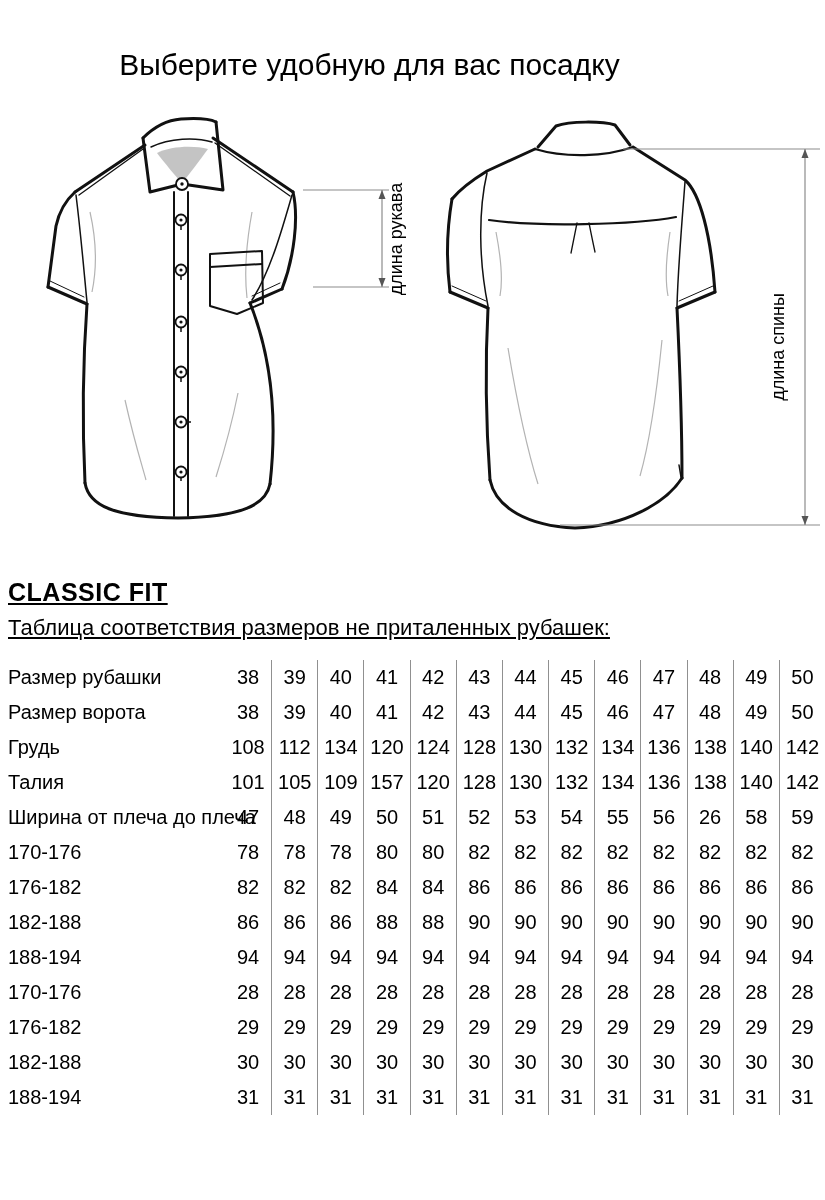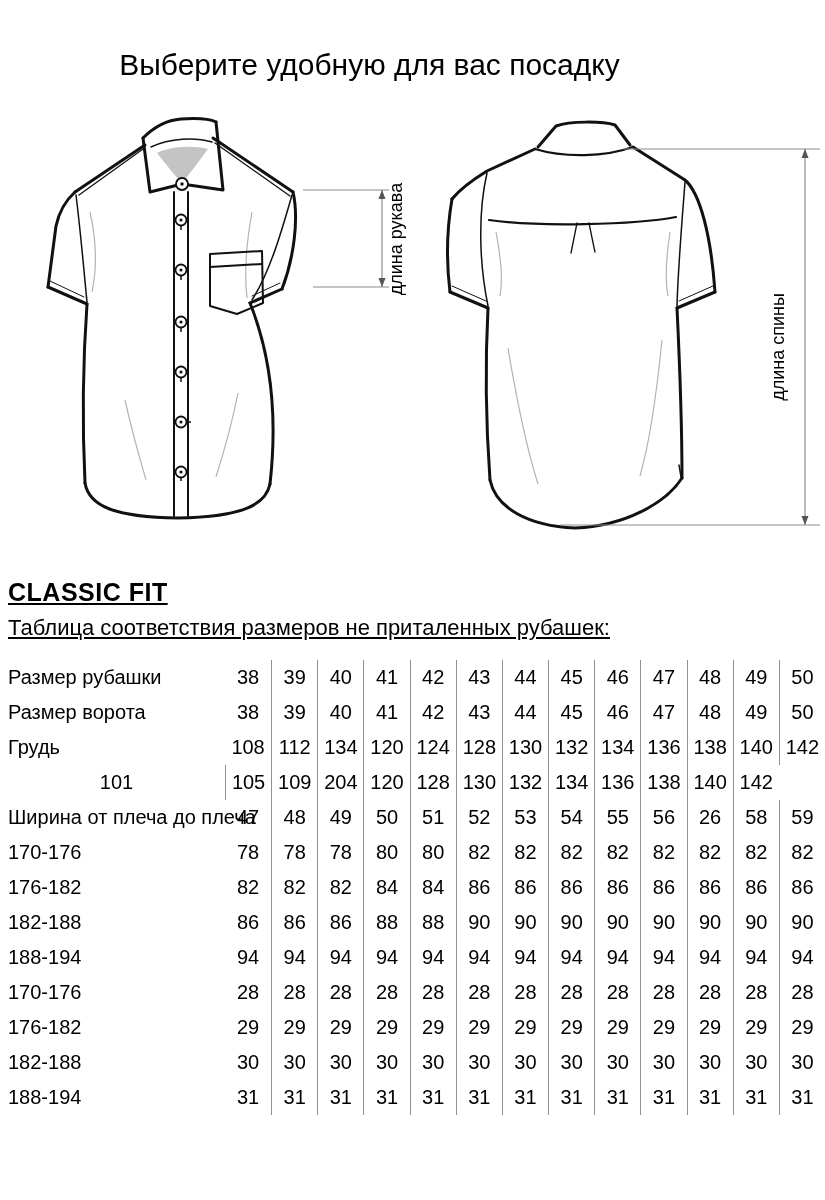--- a/index.html
+++ b/index.html
@@ -222,24 +222,25 @@
         <div class="tcell div">128</div>
         <div class="tcell div">130</div>
         <div class="tcell div">132</div>
         <div class="tcell div">134</div>
         <div class="tcell div">136</div>
         <div class="tcell div">138</div>
         <div class="tcell div">140</div>
         <div class="tcell div">142</div>
       </div>
       <div class="trow data">
+        <div class="tlabel">Талия</div>
         <div class="tcell">101</div>
         <div class="tcell div">105</div>
         <div class="tcell div">109</div>
-        <div class="tcell div">204</div>
+        <div class="tcell div">157</div>
         <div class="tcell div">120</div>
         <div class="tcell div">128</div>
         <div class="tcell div">130</div>
         <div class="tcell div">132</div>
         <div class="tcell div">134</div>
         <div class="tcell div">136</div>
         <div class="tcell div">138</div>
         <div class="tcell div">140</div>
         <div class="tcell div">142</div>
       </div>

